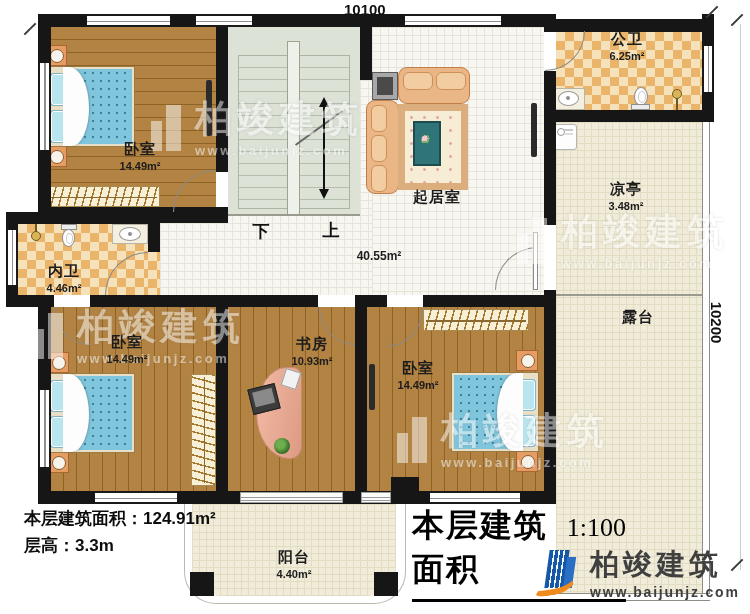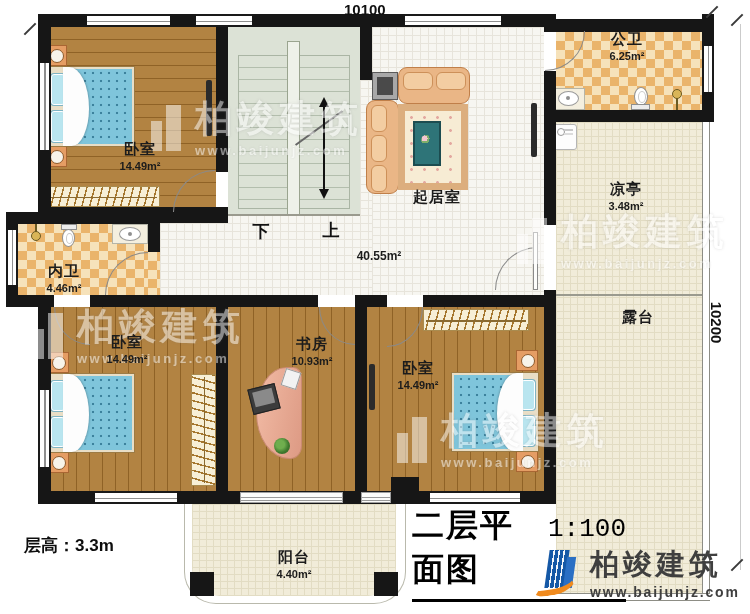--- a/index.html
+++ b/index.html
@@ -117,21 +117,21 @@
   .wm-icon::before { content:""; position:absolute; left:5px; bottom:3px; width:11px; height:30px; background:#fff; }
   .wm-icon::after { content:""; position:absolute; left:20px; bottom:3px; width:15px; height:46px; background:#fff; }
   .wm-big { font-size:37px; font-weight:bold; color:#fff; letter-spacing:5px; line-height:1.05; text-shadow:0 0 3px rgba(110,110,110,.45); }
   .wm-url { font-size:13px; font-weight:bold; color:#fff; letter-spacing:2.5px; margin-top:4px; text-shadow:0 0 2px rgba(110,110,110,.45); }
 
   
   .info { position:absolute; z-index:8; font-size:17px; font-weight:600; color:#0d0d0d; }
   .titlebox { position:absolute; z-index:8; display:flex; align-items:baseline; gap:13px;
     border-bottom:3.5px solid #000; padding-bottom:7px; }
   .t-cn { font-size:32px; font-weight:800; color:#000; letter-spacing:2px; }
-  .t-scale { font-size:26px; font-weight:400; color:#000; font-family:Liberation Mono, monospace; }
+  .t-scale { font-size:26px; font-weight:400; color:#000; font-family:Liberation Serif, serif; }
   .logo { position:absolute; z-index:8; display:flex; gap:10px; align-items:flex-start; }
   .logo-icon { position:relative; width:46px; height:50px; }
   .li-blue { position:absolute; left:13px; top:1px; width:20px; height:38px; background:#1558a6; transform:skewX(-8deg);
     background-image:linear-gradient(90deg, transparent 0 4px, rgba(255,255,255,.95) 4px 5.5px, transparent 5.5px 9px, rgba(255,255,255,.95) 9px 10.5px, transparent 10.5px 14px, rgba(255,255,255,.95) 14px 15.5px, transparent 15.5px); }
   .li-blue2 { position:absolute; left:31px; top:8px; width:9px; height:31px; background:#2a6fc4; transform:skewX(-8deg); }
   .li-swoosh { position:absolute; left:-2px; top:20px; width:44px; height:26px; border-bottom:6px solid #f08a1d;
     border-left:5px solid transparent; border-right:2px solid transparent; border-radius:0 0 60% 25%; transform:rotate(-8deg); box-sizing:border-box; }
   .logo-cn { font-size:29px; font-weight:800; color:#3f3f3f; letter-spacing:4px; line-height:1.1; }
   .logo-url { font-size:14px; font-weight:bold; color:#3f3f3f; letter-spacing:1.8px; margin-top:3px; }
 </style>
@@ -354,24 +354,25 @@
     </div>
   </div>
   <div class="wm" style="left:392px;top:412px">
     <div class="wm-icon"></div>
     <div>
       <div class="wm-big">柏竣建筑</div>
       <div class="wm-url">www.baijunjz.com</div>
     </div>
   </div>
 
+  <div class="info" style="left:24px;top:507px">本层建筑面积：124.91m²</div>
   <div class="info" style="left:24px;top:534px">层高：3.3m</div>
 
   <div class="titlebox" style="left:412px;top:504px;width:214px">
-    <span class="t-cn">二层平面图</span>
+    <span class="t-cn">本层建筑面积</span>
     <span class="t-scale">1:100</span>
   </div>
 
   <div class="logo" style="left:534px;top:549px">
     <div class="logo-icon">
       <div class="li-blue"></div>
       <div class="li-blue2"></div>
       <div class="li-swoosh"></div>
     </div>
     <div>

